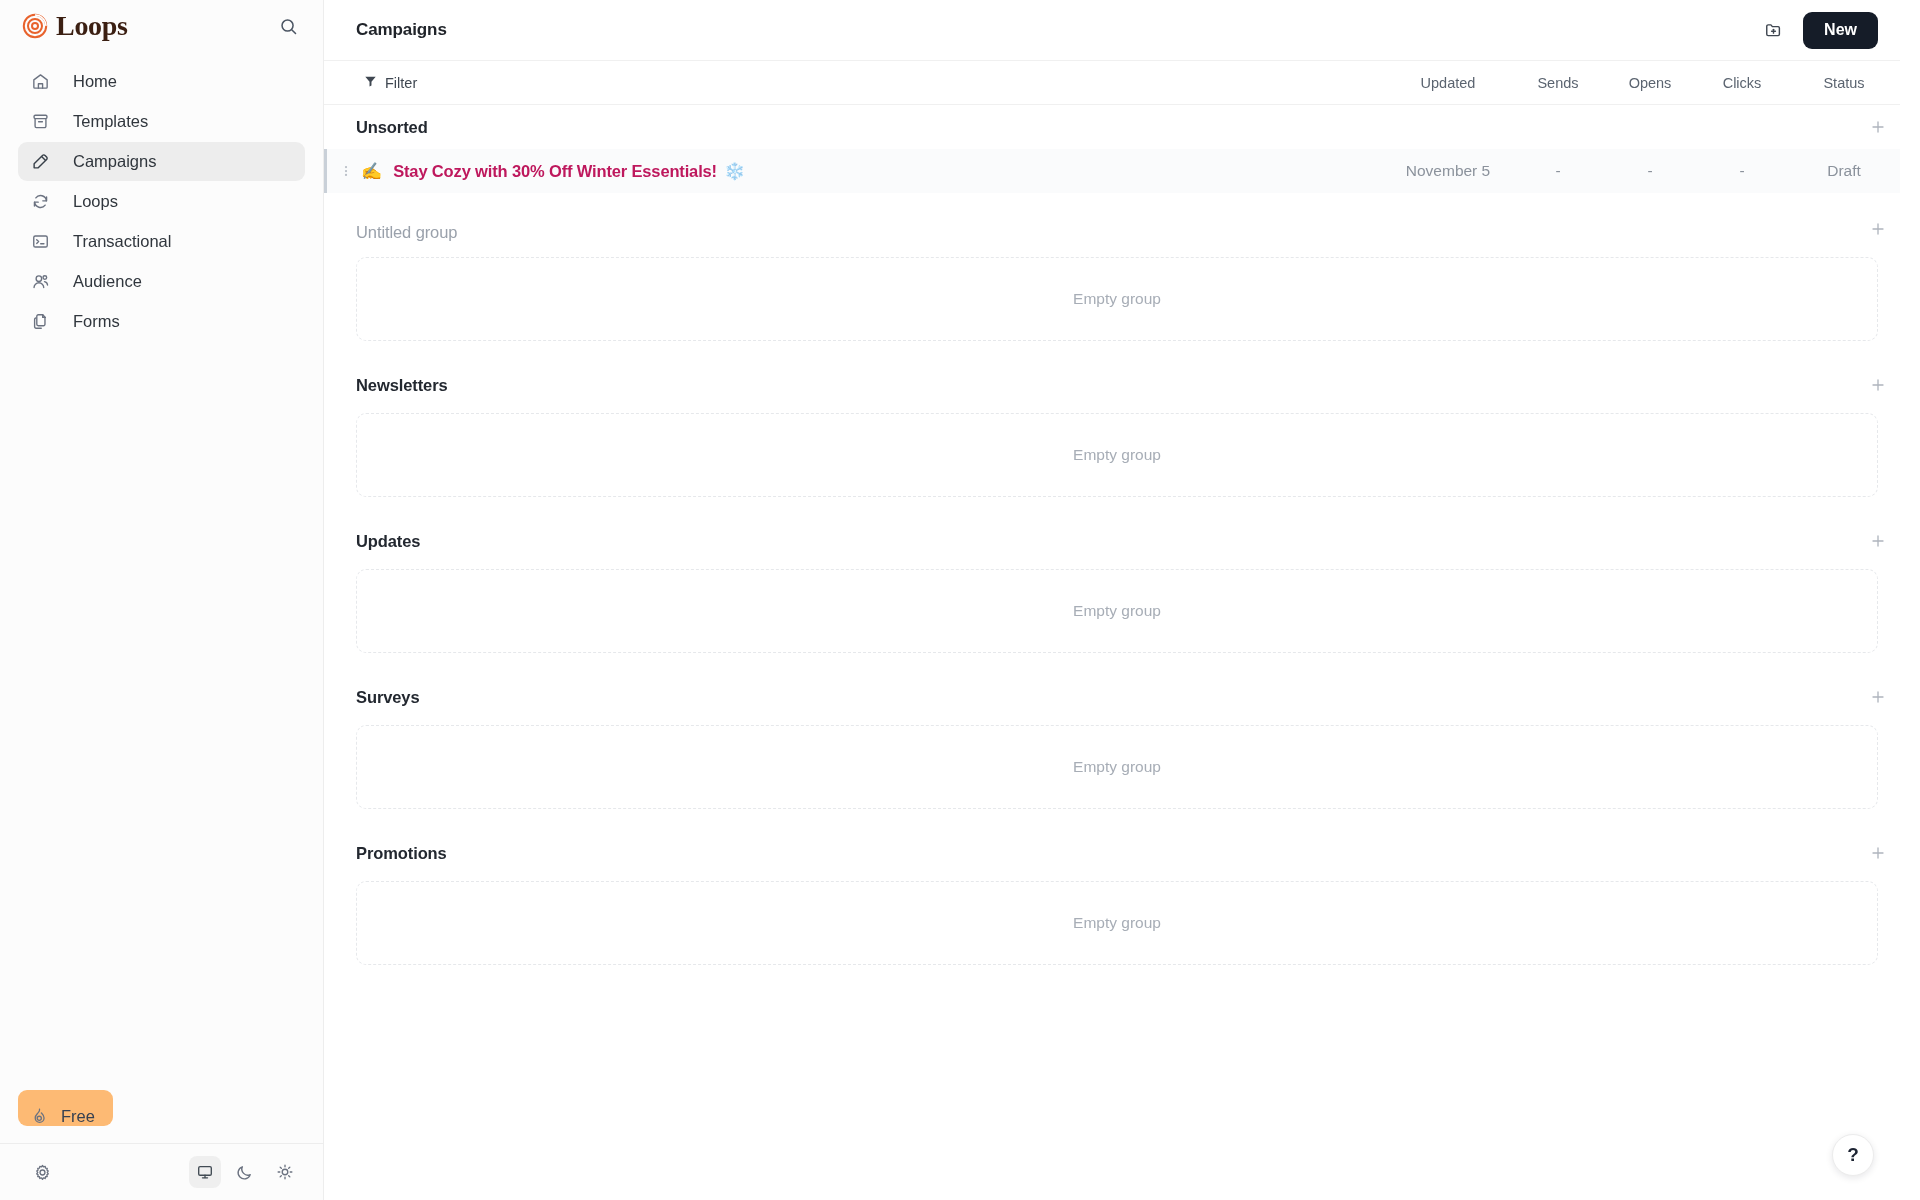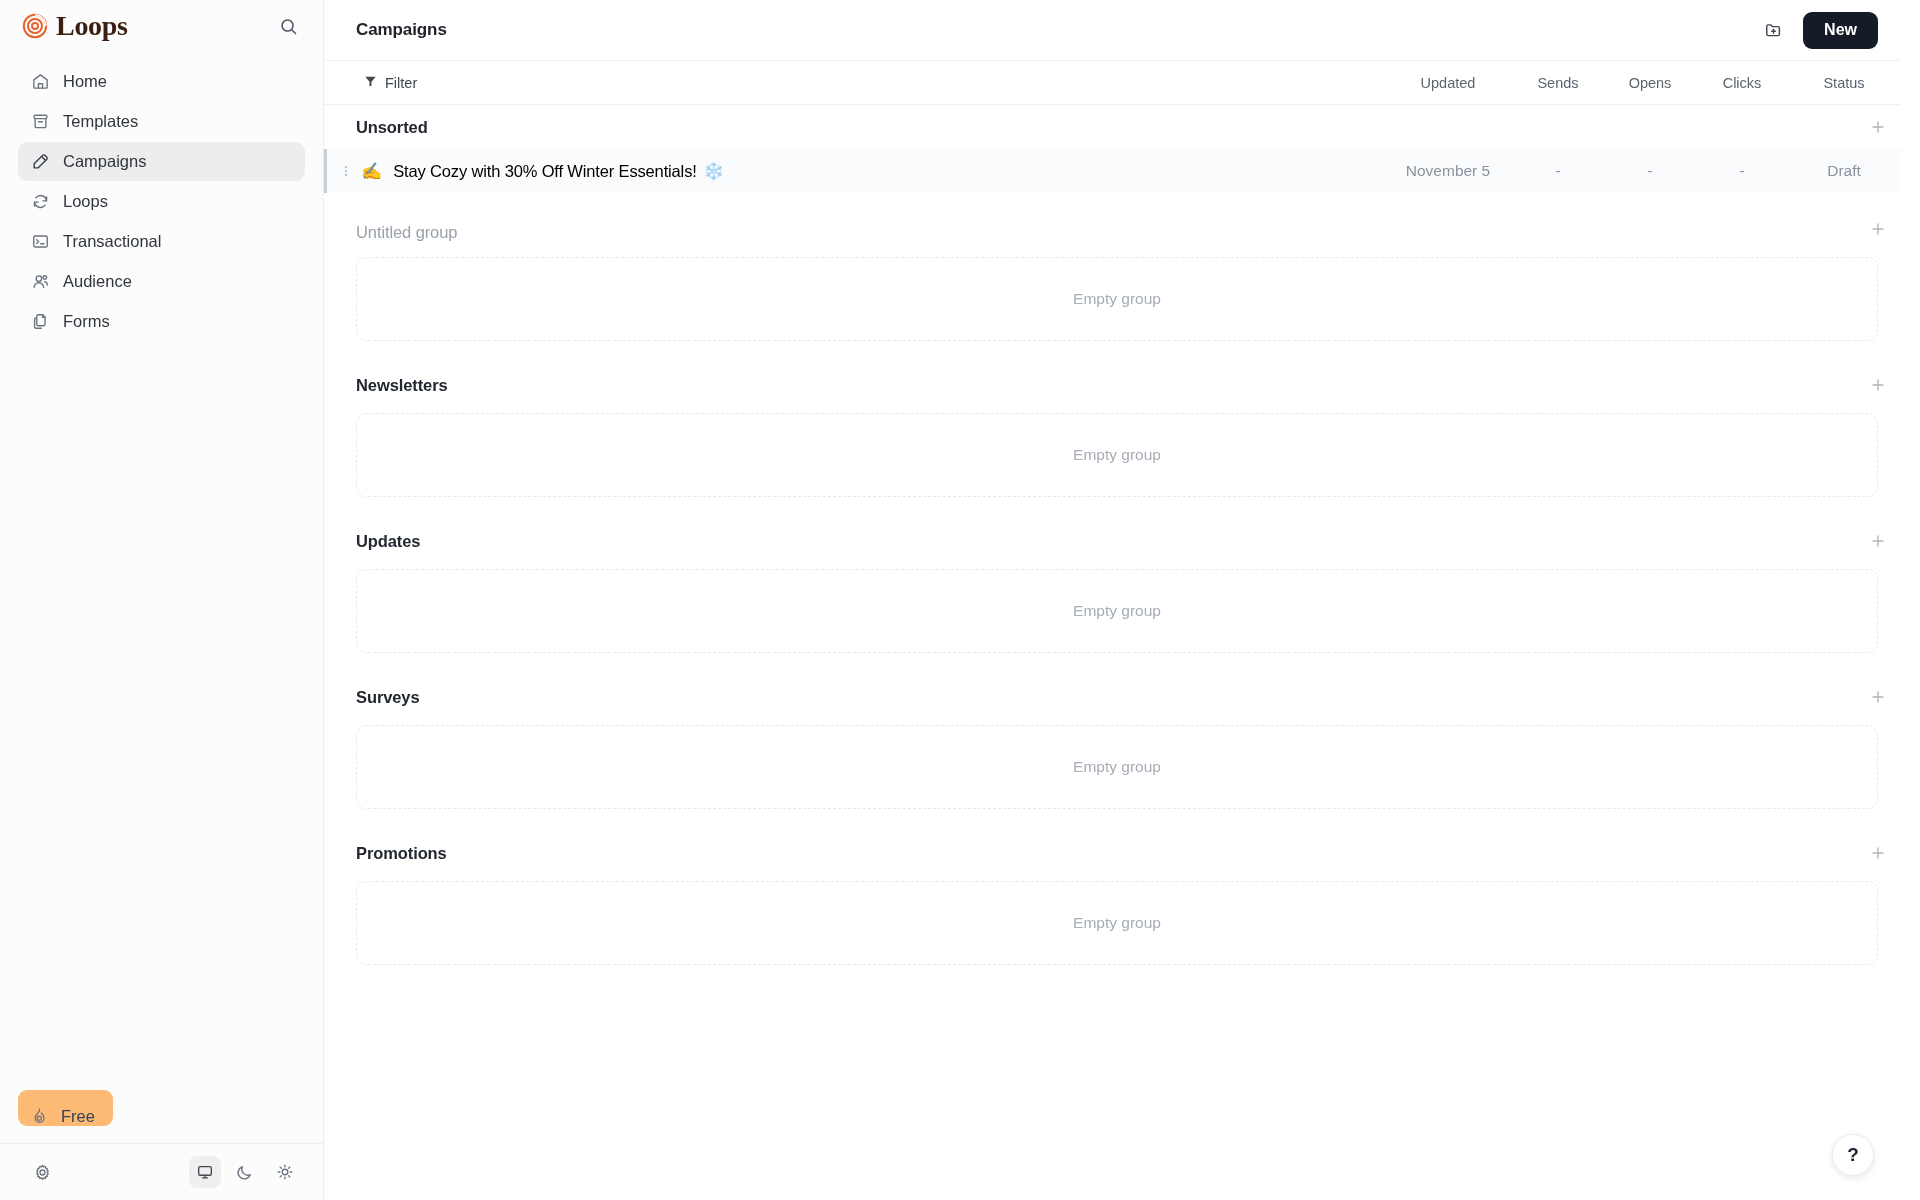--- a/index.html
+++ b/index.html
@@ -32,21 +32,21 @@
   }
   .brand-spacer { flex: 1 1 auto; }
   .search-btn {
     width: 34px; height: 34px; border-radius: 8px;
     display: flex; align-items: center; justify-content: center;
     cursor: pointer; color: #4b5563;
   }
 
   .nav { margin-top: 10px; padding: 0 18px; display: flex; flex-direction: column; gap: 1px; }
   .nav-item {
-    display: flex; align-items: center; gap: 13px;
+    display: flex; align-items: center; gap: 23px;
     height: 39px; padding: 0 12px; border-radius: 9px;
     color: #30363d; font-size: 16.5px; cursor: pointer;
   }
   .nav-item.active { background: #ededed; }
   .nav-item .nav-ico { width: 20px; height: 20px; flex: 0 0 20px; color: #6b7280; display: flex; align-items: center; justify-content: center; }
   .nav-item.active .nav-ico { color: #384049; }
   .nav-label { line-height: 1; }
 
   .side-bottom { margin-top: auto; }
   .plan-row { padding: 0 18px 14px 18px; border-bottom: 1px solid #ededed; }
@@ -136,22 +136,22 @@
     border-left: 3px solid #c9d0d8;
     padding-right: 0;
   }
   .drag-handle {
     width: 26px; flex: 0 0 26px; margin-left: 6px;
     display: flex; align-items: center; justify-content: center;
     color: #b9bfc7; cursor: grab;
   }
   .camp-emoji { font-size: 17px; margin-left: 2px; flex: 0 0 auto; line-height: 1; }
   .camp-name {
-    margin-left: 11px; font-size: 16.5px; font-weight: 400;
-    color: #000000; letter-spacing: -0.15px; cursor: pointer;
+    margin-left: 11px; font-size: 16.5px; font-weight: 700;
+    color: #be185d; letter-spacing: -0.15px; cursor: pointer;
   }
   .camp-trail { font-size: 17px; margin-left: 7px; line-height: 1; }
   .camp-spacer { flex: 1 1 auto; }
   .cell { text-align: center; font-size: 15.5px; color: #8b929c; }
 
   .empty-group {
     margin: 6px 22px 0 32px;
     height: 84px; border: 1.3px dashed #e6e8eb; border-radius: 10px;
     display: flex; align-items: center; justify-content: center;
     color: #a7adb6; font-size: 15.5px;

